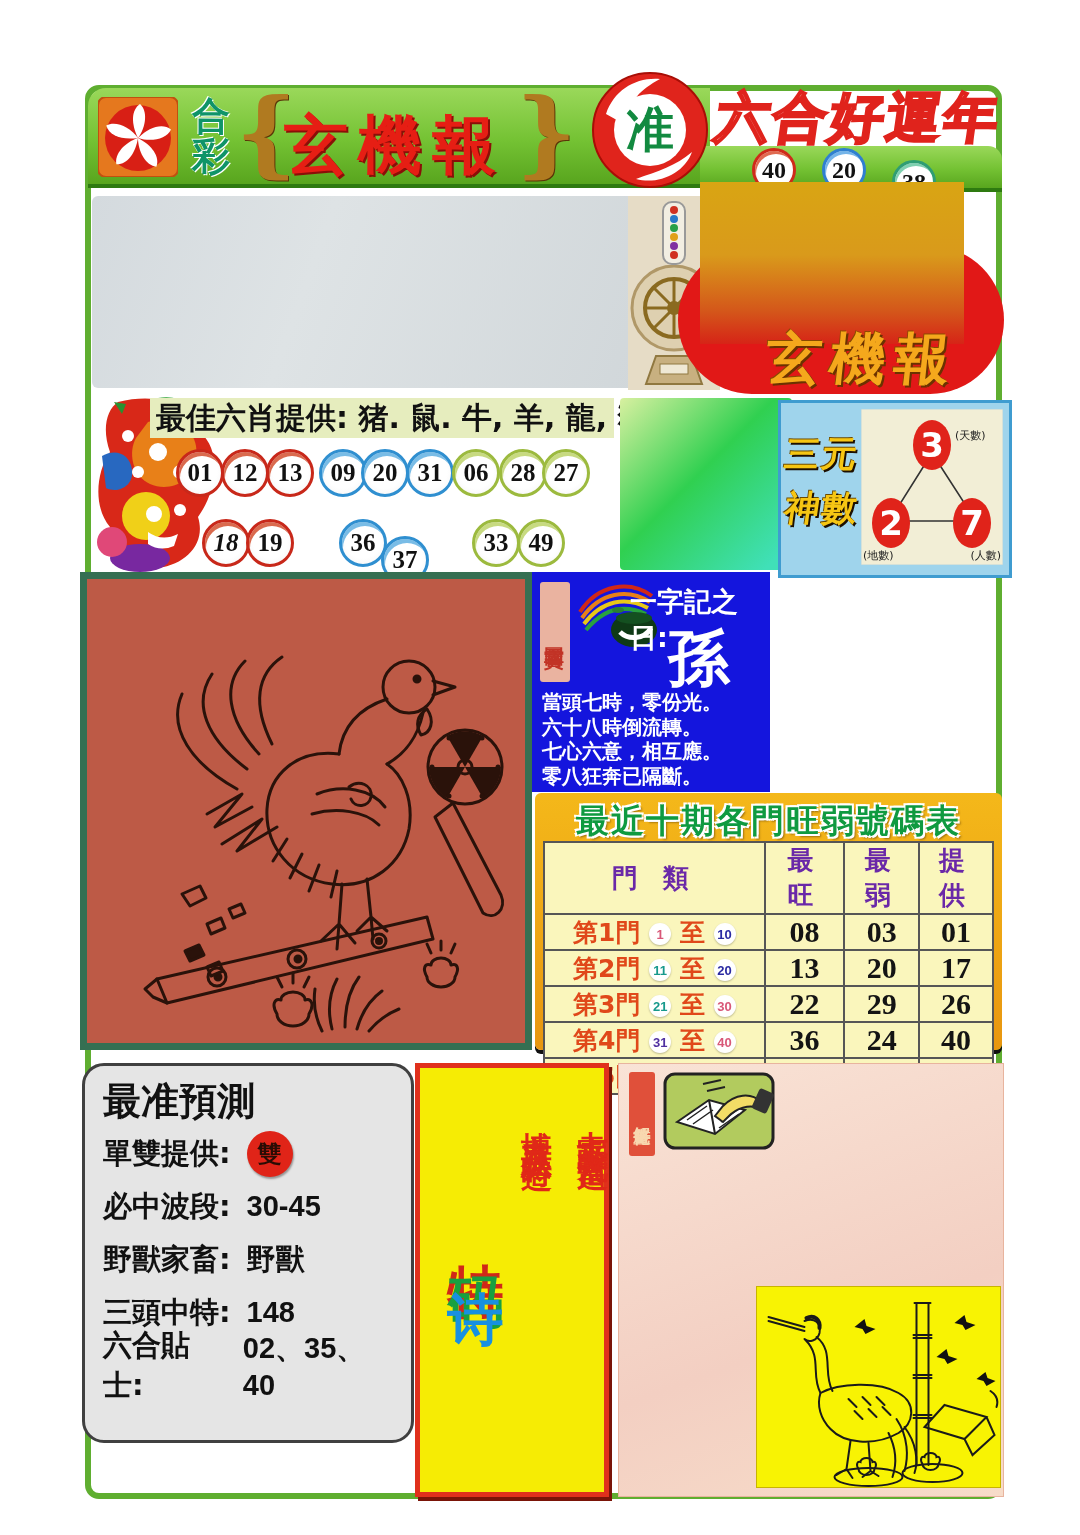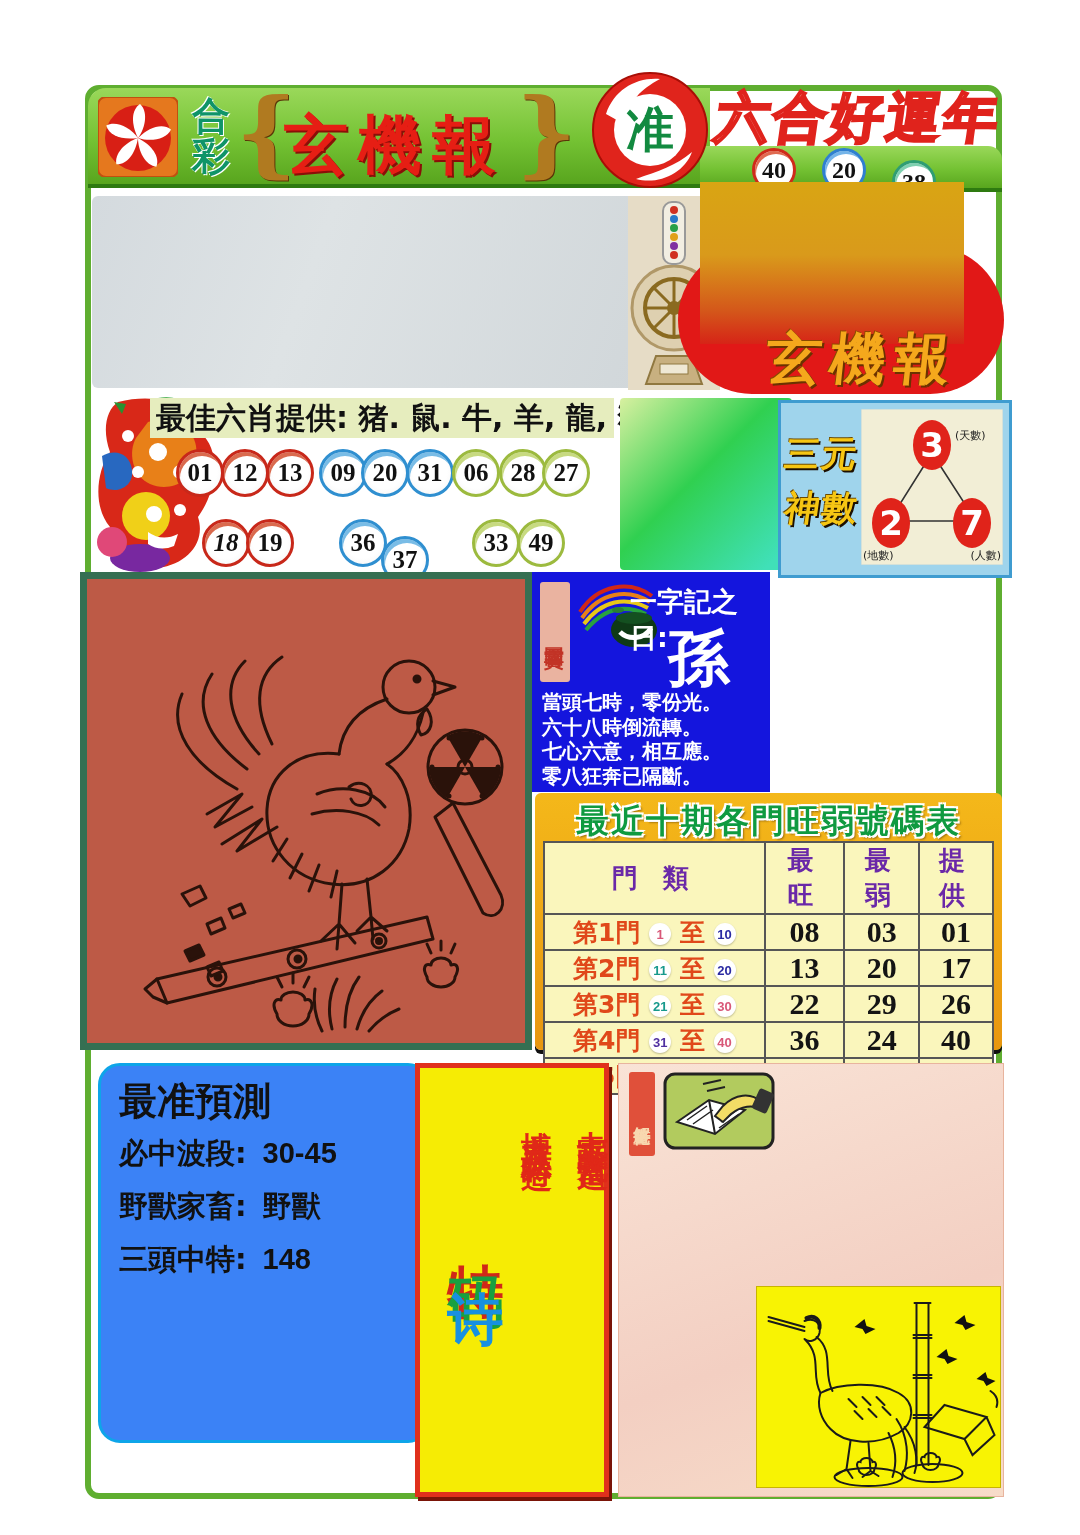--- a/index.html
+++ b/index.html
@@ -39,21 +39,21 @@
      text-shadow:-2px -2px 0 #fff,2px -2px 0 #fff,-2px 2px 0 #fff,2px 2px 0 #fff,3px 3px 2px rgba(60,30,0,.45);}
   table.hot{border-collapse:collapse;background:#faf6bc;width:451px;}
   table.hot td,table.hot th{border:2px solid #565656;text-align:center;padding:0;height:31px;}
   .colhead{color:#6a28a8;font-weight:bold;font-size:26px;letter-spacing:8px;}
   .gate{color:#e0481a;font-weight:bold;font-size:25px;white-space:nowrap;}
   .val{font:bold 30px "Liberation Serif",serif;color:#141414;}
   .cnum{display:inline-flex;width:22px;height:22px;border-radius:50%;background:#fff;align-items:center;justify-content:center;
         font:bold 13px "Liberation Sans",sans-serif;box-shadow:0 1px 2px rgba(0,0,0,.25);vertical-align:2px;}
   .c-pink{color:#d85878}.c-navy{color:#2a2aa2}.c-teal{color:#17998c}.c-purple{color:#5030a0}.c-green{color:#2fa070}
   
-  .predbox{background:#3b82f6;border:3px solid #0ea5e9;border-radius:22px;margin-left:16px;}
+  .predbox{background:#e5e5e5;border:3px solid #404040;border-radius:22px;}
   .pred-title{font-size:38px;font-weight:bold;color:#111;}
   .pred-row{height:53px;display:flex;align-items:center;padding:0 18px;font-size:29px;color:#111;font-weight:bold;}
   .pred-val{margin-left:16px;font-family:Liberation Sans, sans-serif;font-weight:bold;}
   .pbadge{width:46px;height:46px;border-radius:50%;background:#e02418;display:flex;align-items:center;justify-content:center;
           color:#2a0c04;font-size:24px;font-weight:bold;margin-left:16px;box-shadow:1px 2px 2px rgba(0,0,0,.35);}
   
   .spbox{background:#f6ec04;border:5px solid #e0301c;}
   .sp-title{writing-mode:vertical-rl;text-orientation:upright;font-size:56px;font-weight:bold;letter-spacing:14px;}
   .sp-lines{writing-mode:vertical-rl;text-orientation:upright;font-size:31px;font-weight:bold;color:#e02818;letter-spacing:5px;}
   .sp-lines span{display:block;margin-left:14px;}
@@ -333,30 +333,38 @@
             <td class="val">42</td>
             <td class="val">47</td>
       </tr>
     </tbody>
       </table>
   </div>
 
   <div class="abs predbox" style="left:82px;top:1063px;width:326px;height:374px;">
     <div class="pred-title" style="padding:10px 0 0 18px;">最准預測</div>
     <div class="pred-row">
+      <span>單雙提供:</span>
+      <span class="pbadge">雙</span>
+    </div>
+    <div class="pred-row">
       <span>必中波段:</span>
         <span class="pred-val">30-45</span>
     </div>
     <div class="pred-row">
       <span>野獸家畜:</span>
         <span class="pred-val" style="font-family:'DejaVu Sans',sans-serif;">野獸</span>
     </div>
     <div class="pred-row">
       <span>三頭中特:</span>
         <span class="pred-val">148</span>
+    </div>
+    <div class="pred-row">
+      <span>六合貼士:</span>
+        <span class="pred-val">02、35、40</span>
     </div>
   </div>
 
   <div class="abs spbox" style="left:415px;top:1063px;width:194px;height:434px;box-sizing:border-box;box-shadow:3px 4px 0 #7a1408;">
     <div class="abs sp-title" style="left:18px;top:150px;"><span class="ch-red">特</span><span class="ch-green">码</span><span class="ch-blue">诗</span></div>
     <div class="abs sp-lines" style="left:82px;top:38px;height:370px;">
       <span>七零來時九當道</span>
       <span>博六爭八及時造</span>
     </div>
   </div>

